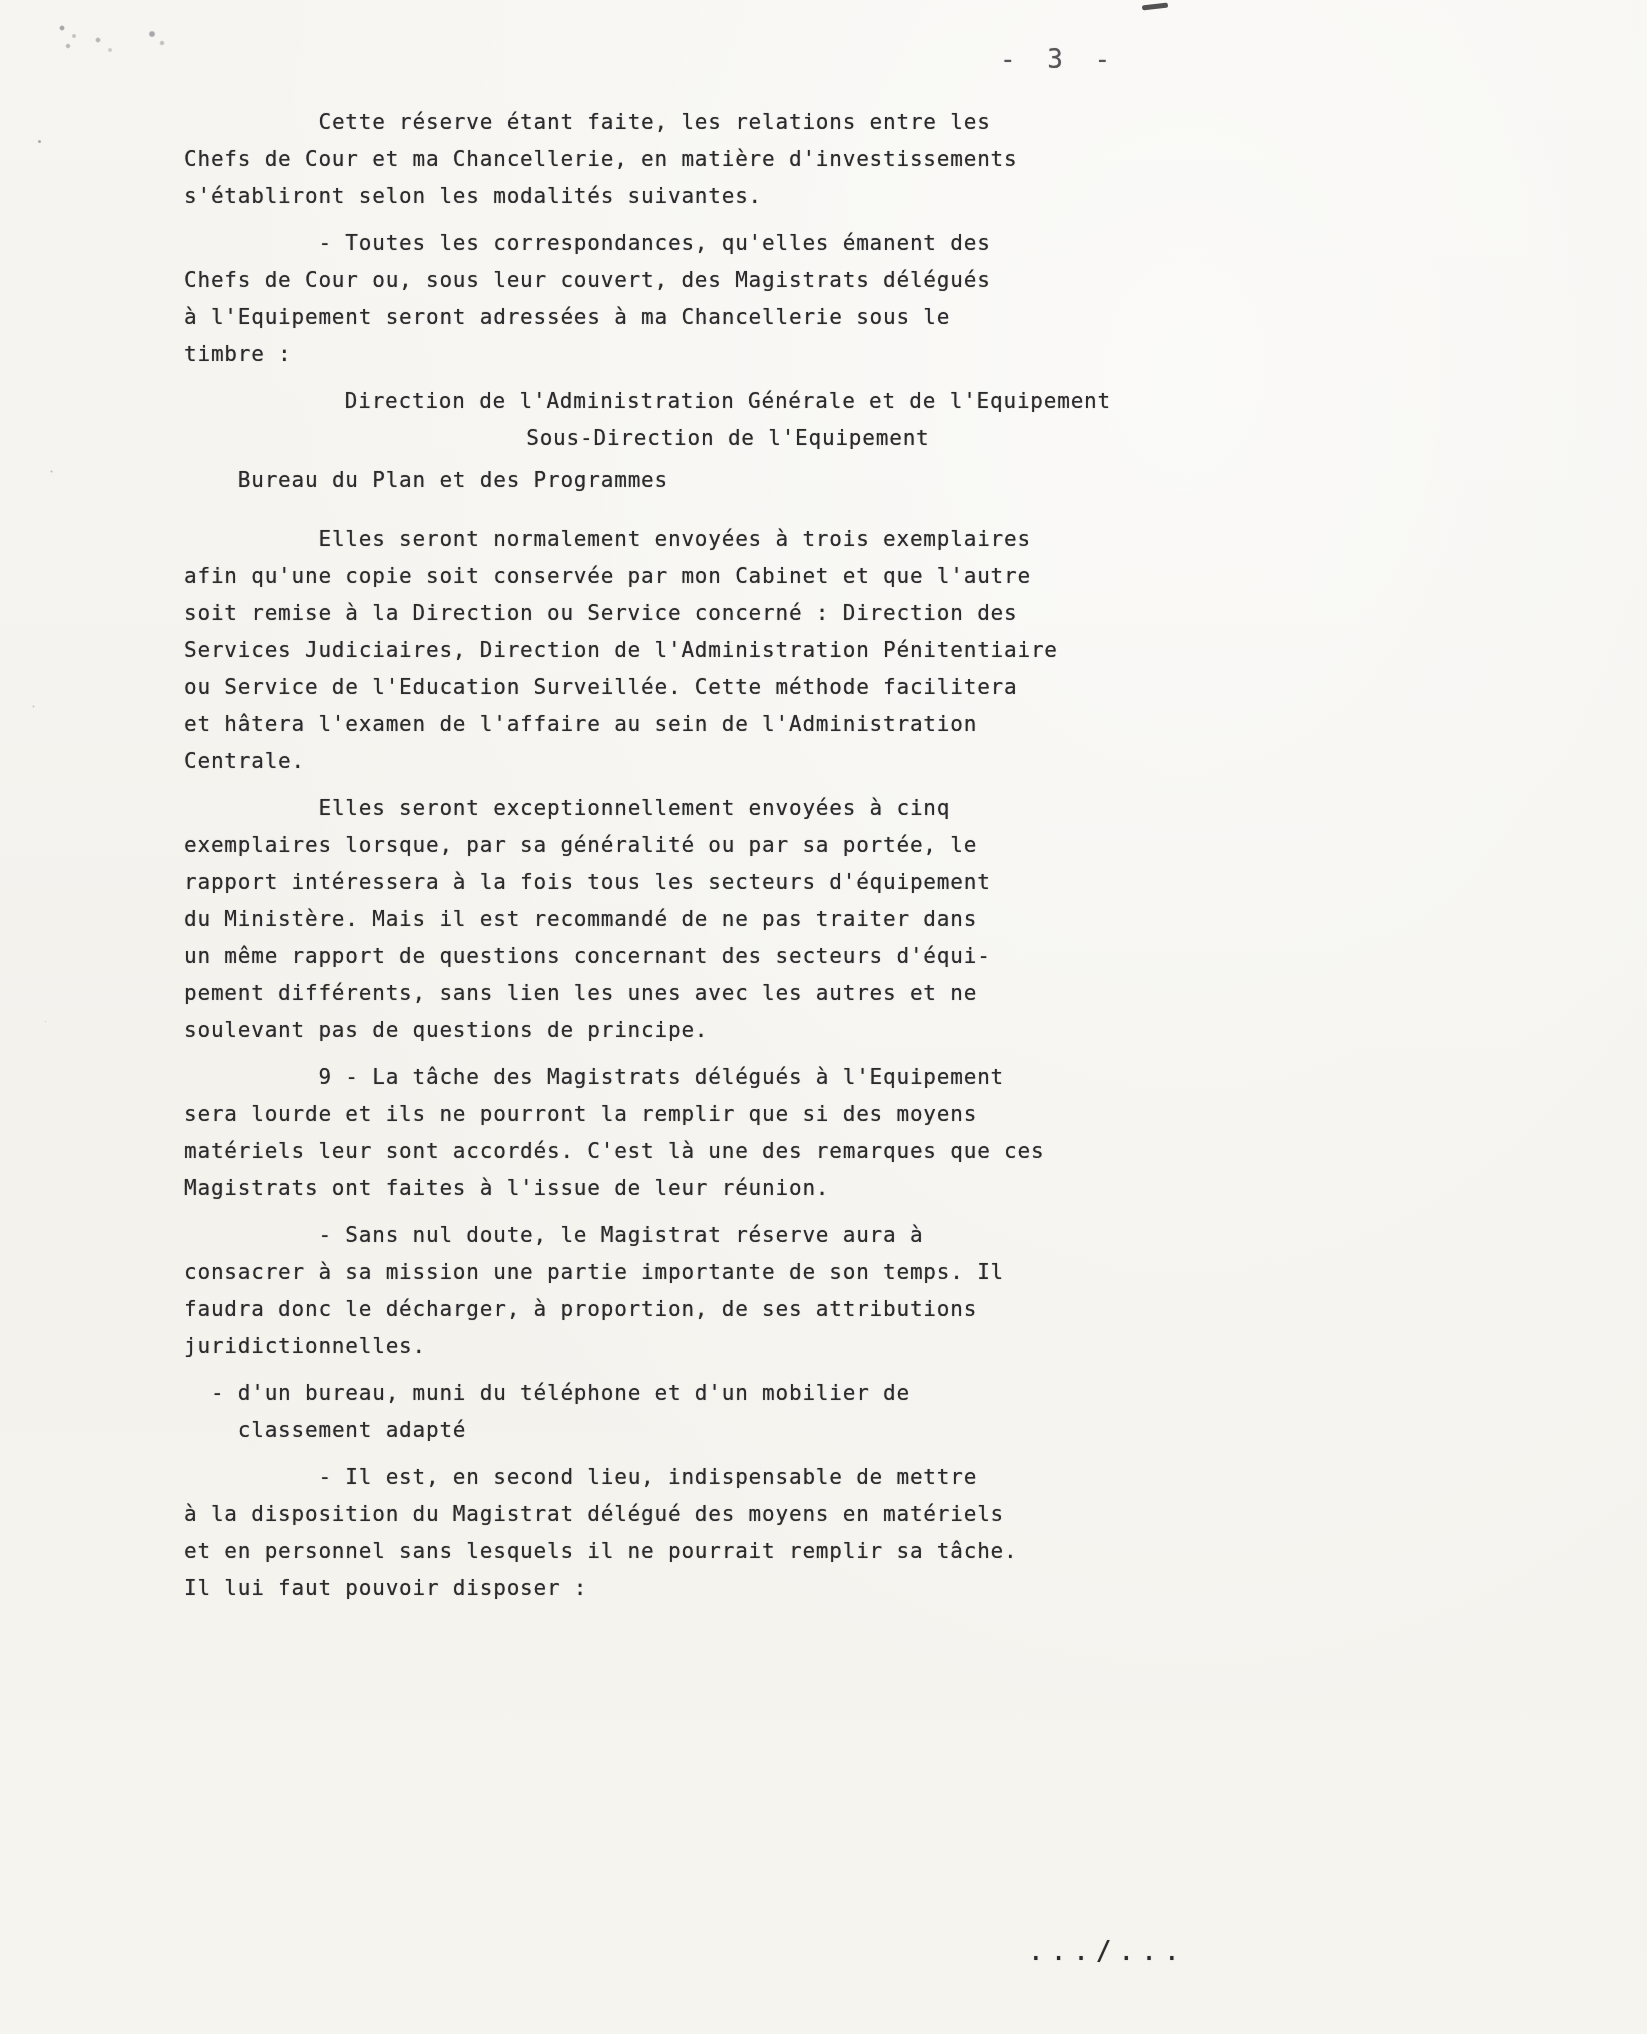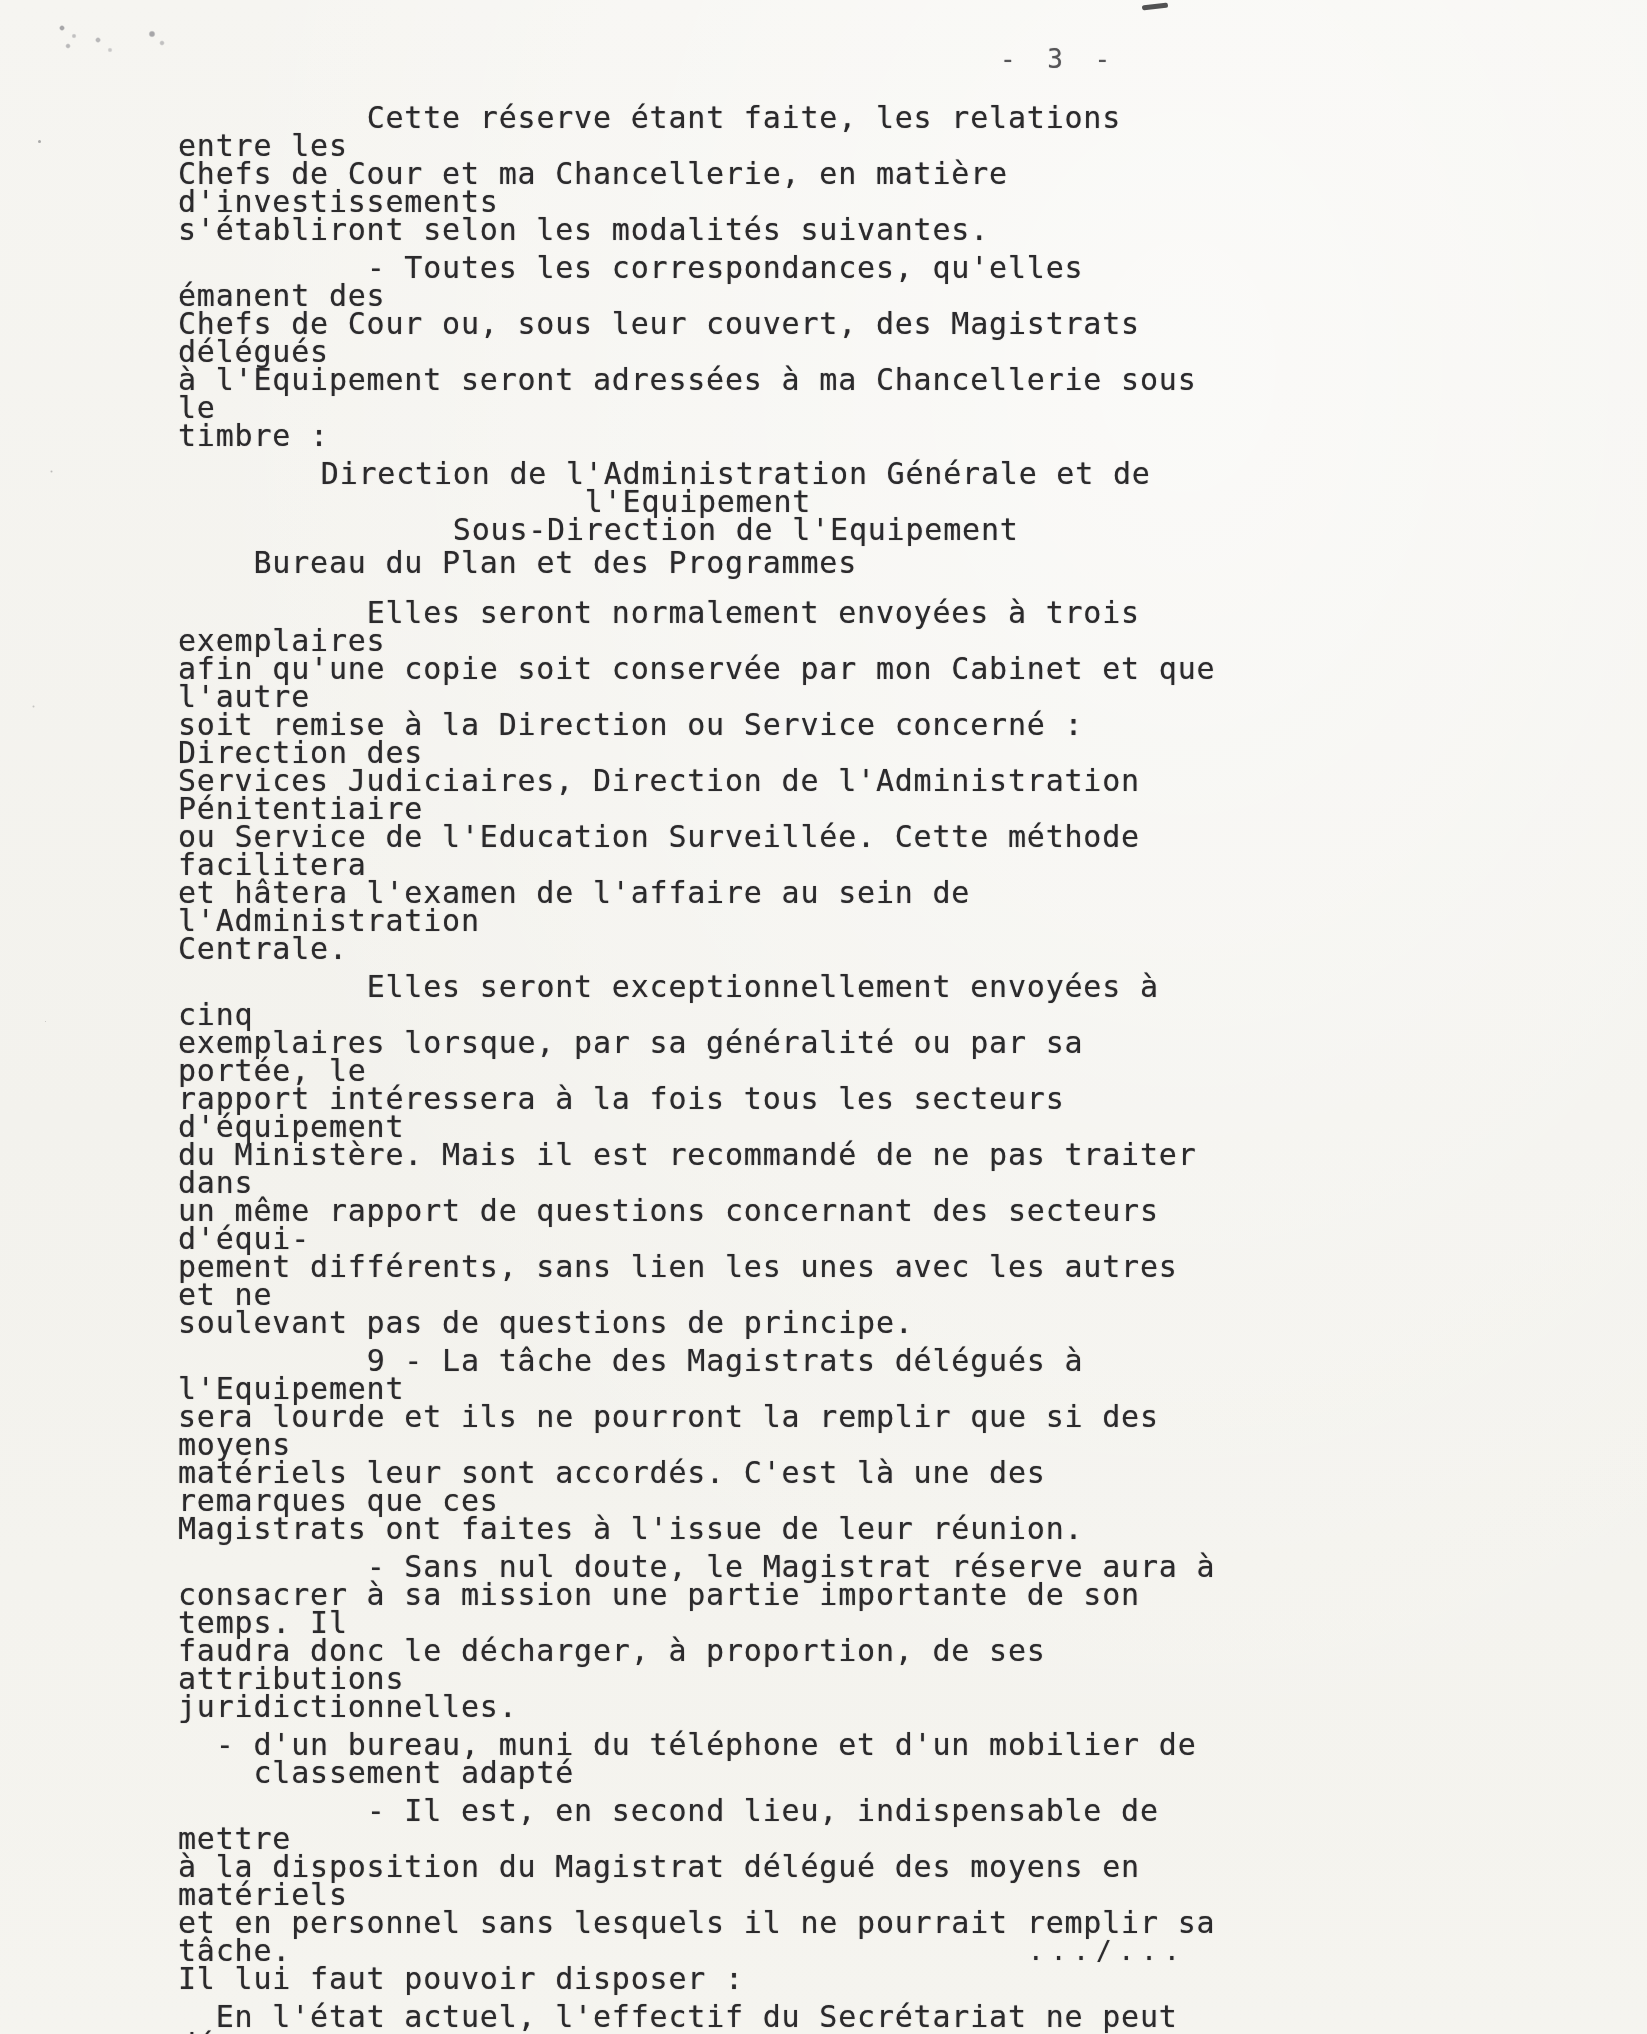--- a/index.html
+++ b/index.html
@@ -18,24 +18,24 @@
 
   .content {
     position: absolute;
     top: 104px;
     left: 178px;
     width: 1040px;
   }
 
   .block {
     white-space: pre-wrap;
-    font-size: 30px;
-    line-height: 28px;
+    font-size: 21px;
+    line-height: 37px;
     letter-spacing: 0.8px;
-    margin: 0 0 10px 0;
+    margin: 0 0 10px 6px;
     text-shadow: 0 0 1px rgba(43,42,44,0.55);
   }
 
   .block.addr      { margin-bottom: 5px; text-align: center; }
   .block.addr-end  { margin-bottom: 22px; }
 
   .page-number {
     position: absolute;
     top: 44px;
     left: 1000px;
@@ -157,20 +157,16 @@
 
   <p class="block">  - d'un bureau, muni du téléphone et d'un mobilier de
     classement adapté</p>
 
   <p class="block">          - Il est, en second lieu, indispensable de mettre
 à la disposition du Magistrat délégué des moyens en matériels
 et en personnel sans lesquels il ne pourrait remplir sa tâche.
 Il lui faut pouvoir disposer :</p>
 
 
-  <p class="block">  En l'état actuel, l'effectif du Secrétariat ne peut dépasser
-l'unité. Mais, toutes les Cours d'appel doivent pouvoir fournir
-au Magistrat délégué le concours minimum, même celles dont les
-Greffes n'ont pas encore été fonctionnarisés.</p>
 
 </main>
 
 <div class="continuation">.../...</div>
 
 </body></html>

